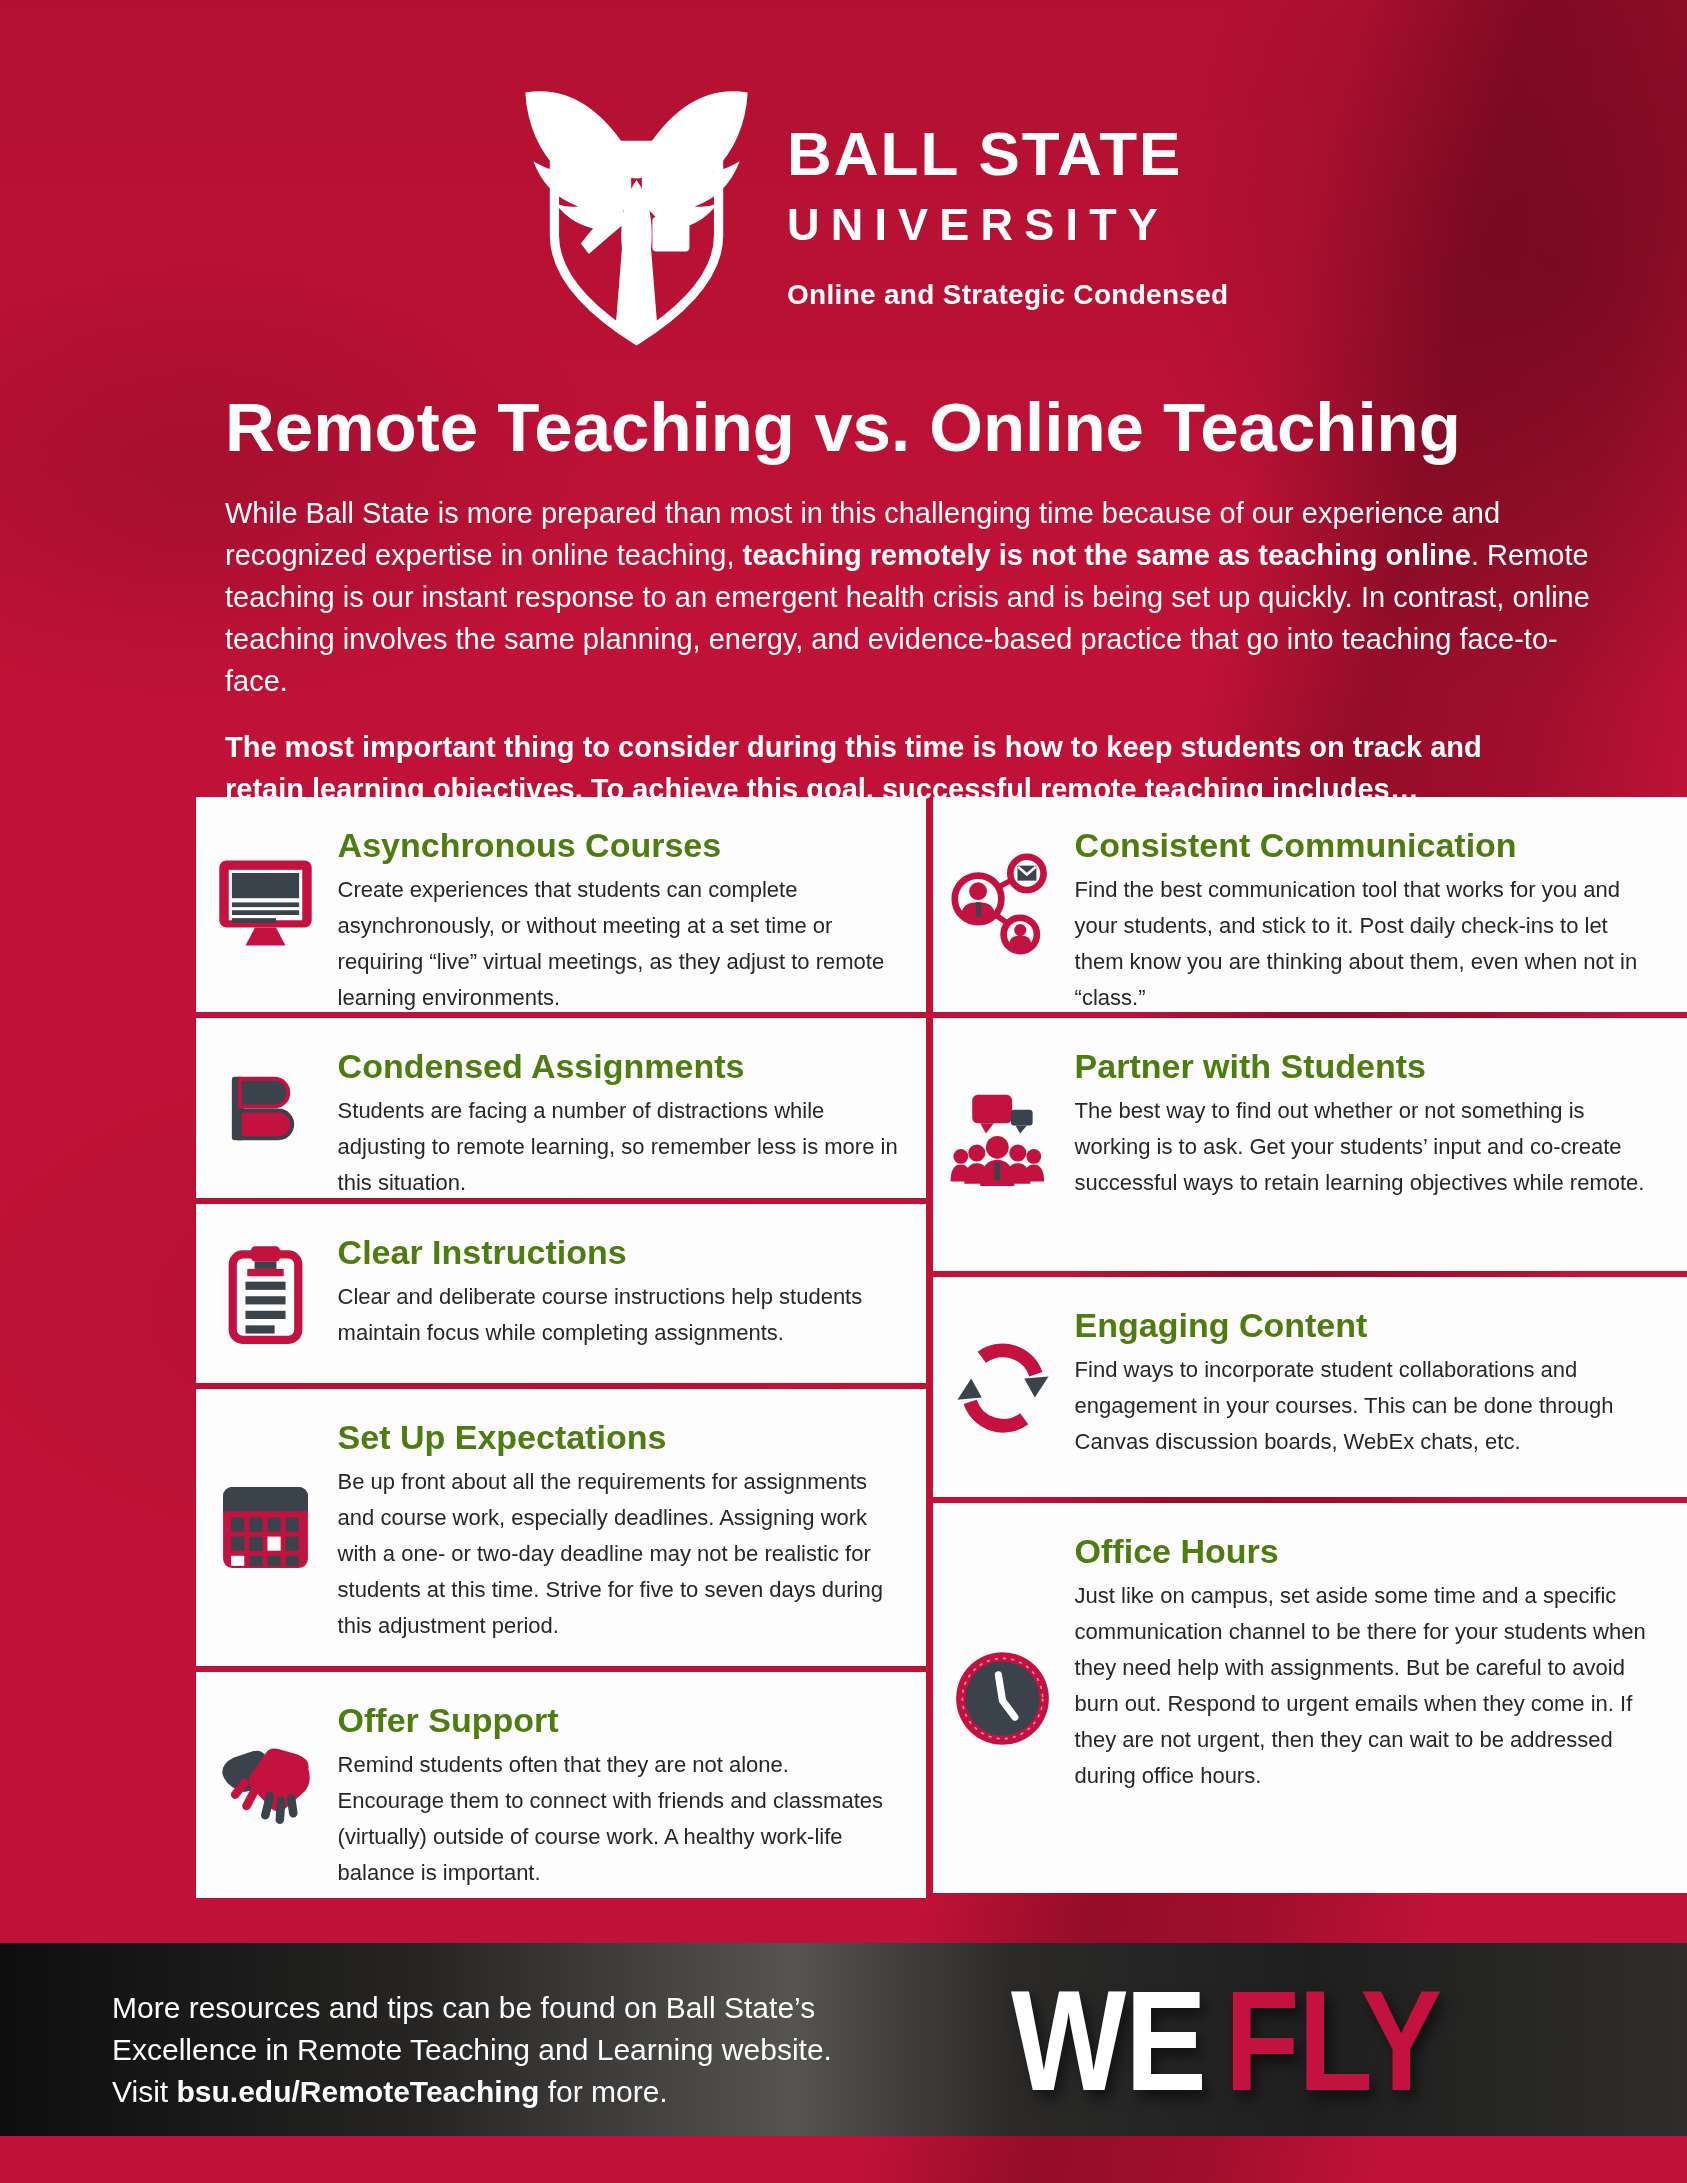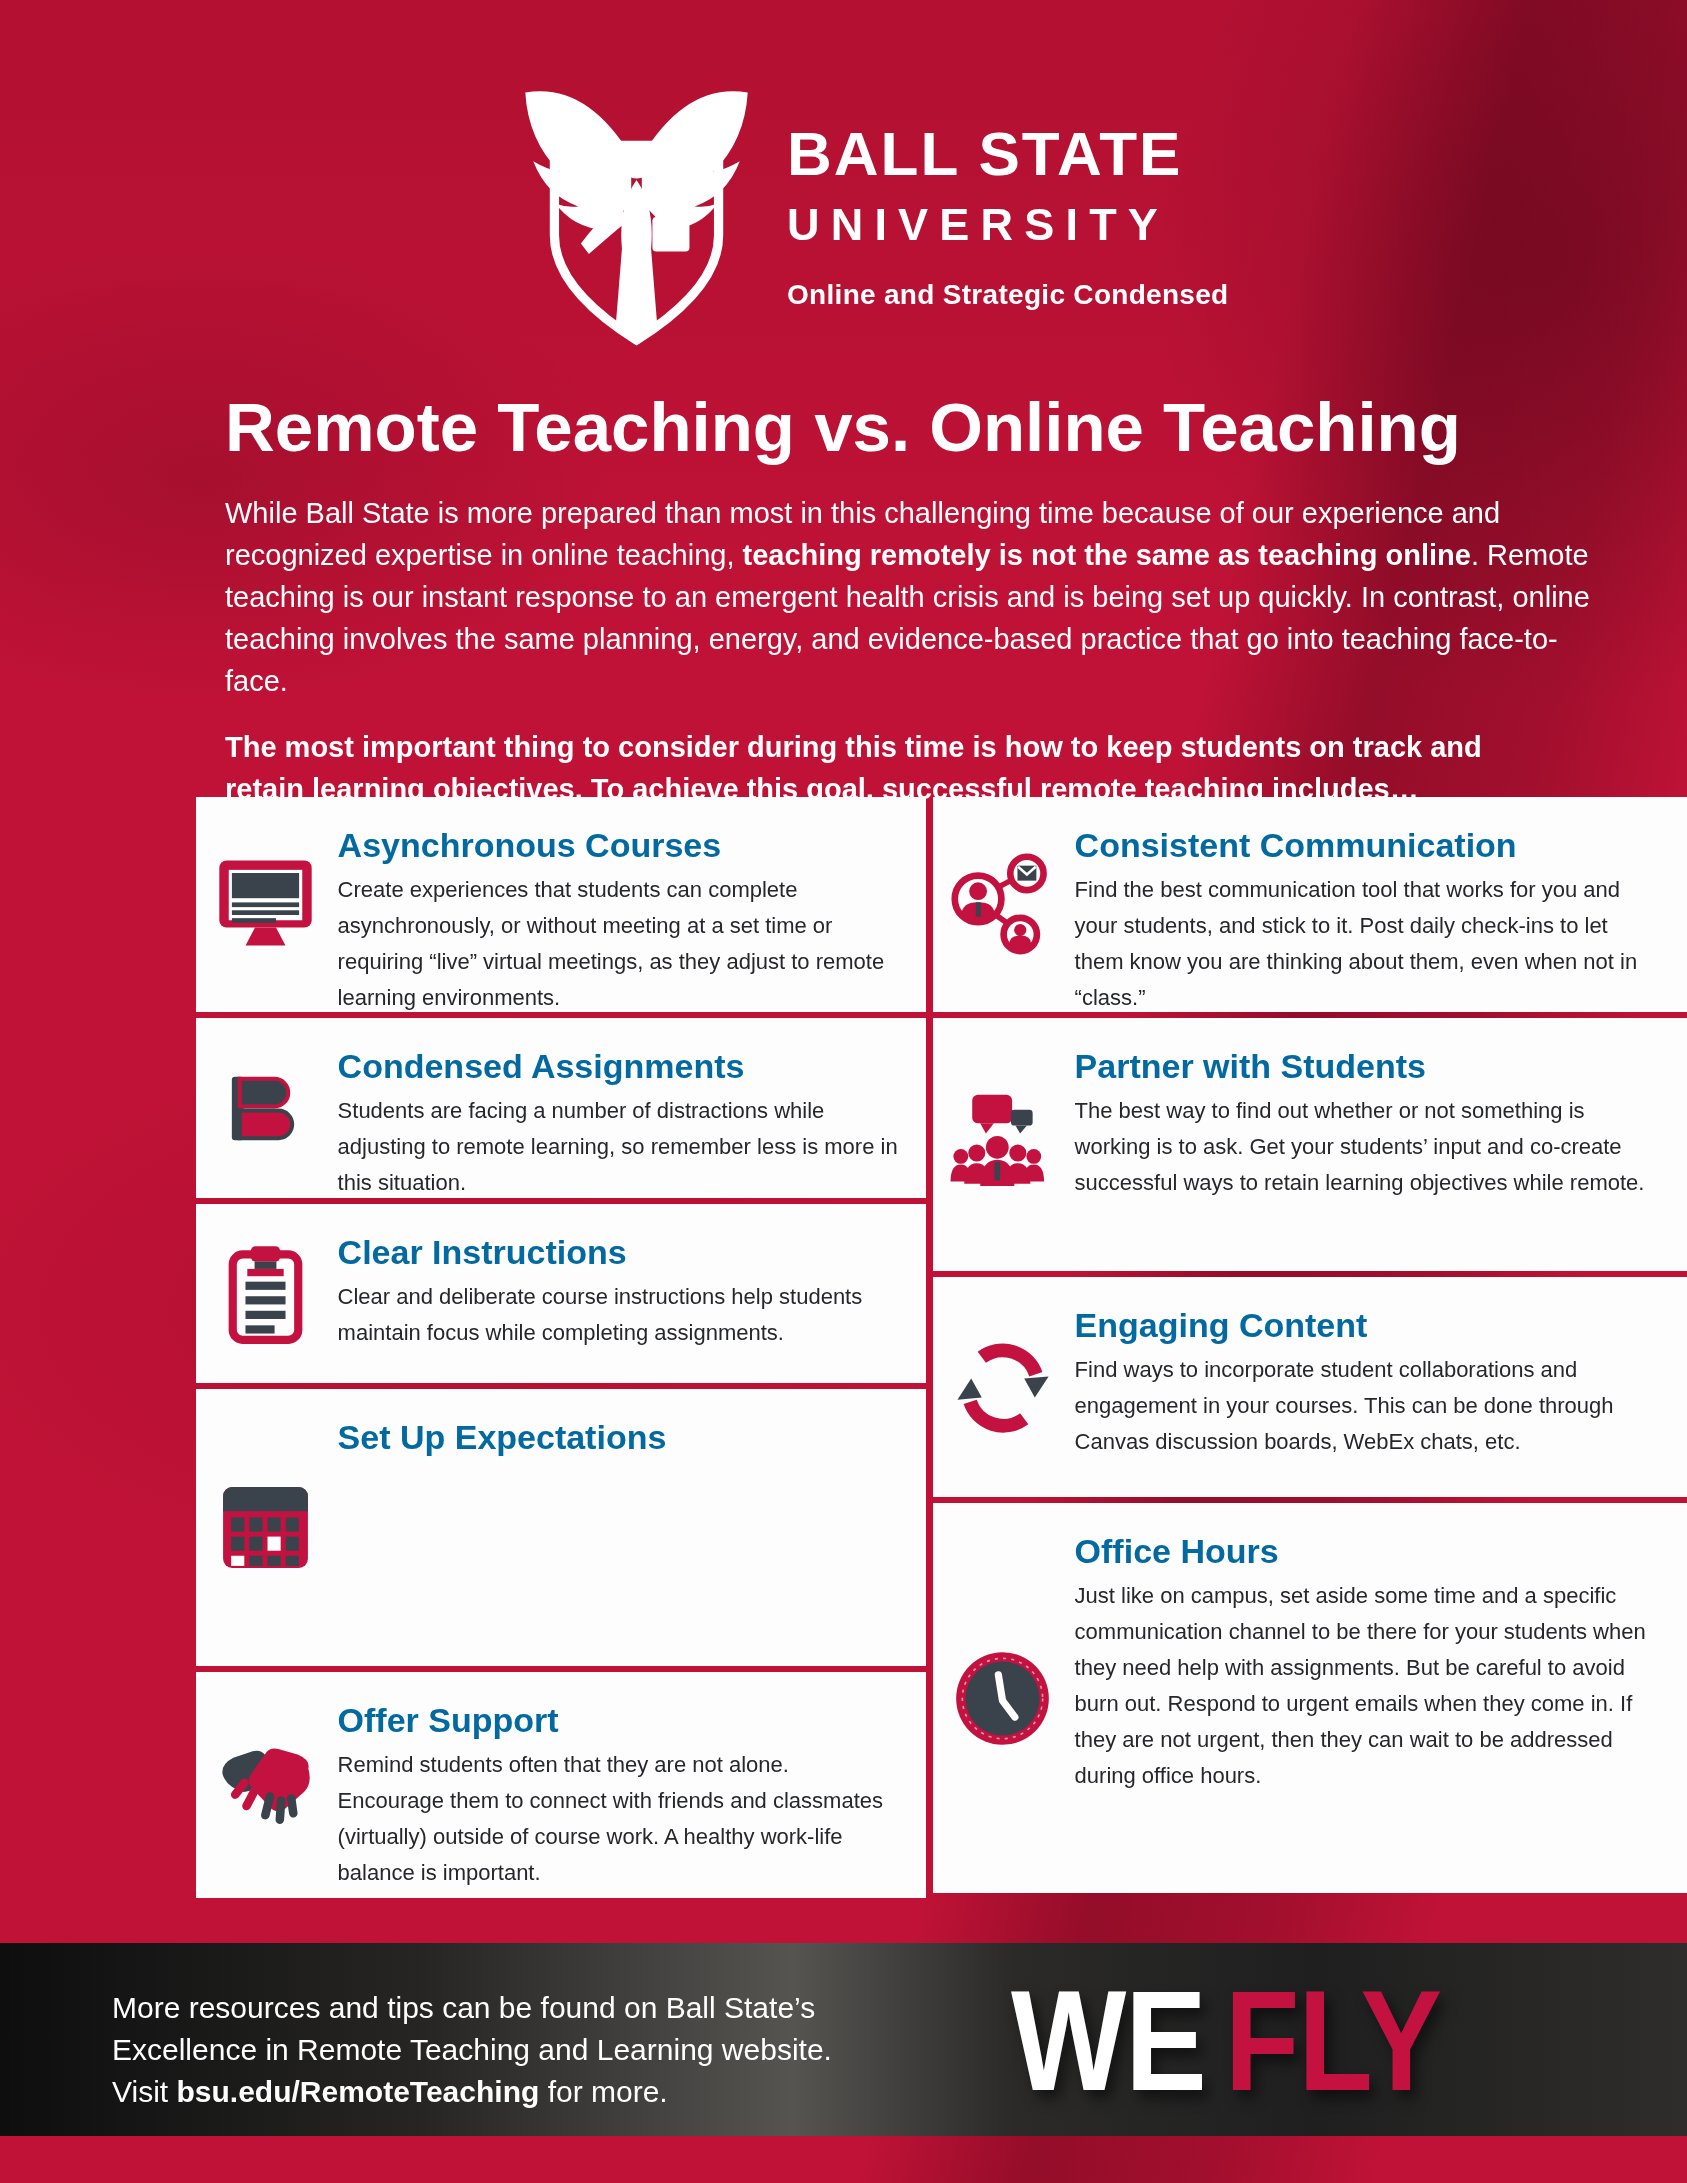--- a/index.html
+++ b/index.html
@@ -35,21 +35,21 @@
   
   .col{position:absolute;display:flex;flex-direction:column;gap:6px;}
   .col-left{left:196px;top:797px;width:730px;}
   .col-right{left:933px;top:797px;width:754px;}
   .card{
     background:#fdfdfd;display:flex;align-items:flex-start;
     overflow:hidden;
   }
   .icon-box{flex:0 0 139px;display:flex;justify-content:center;align-items:center;align-self:center;}
   .card-text{flex:1;padding:30px 28px 13.2px 2.6px;}
-  .card-text h3{margin:0 0 8px 0;font-size:34px;line-height:1.08;color:#0369a1;font-weight:bold;}
+  .card-text h3{margin:0 0 8px 0;font-size:34px;line-height:1.08;color:#4d7c0f;font-weight:bold;}
   .card-text p{margin:0;font-size:22px;line-height:36px;color:#26272b;}
   .footer-band{
     position:absolute;left:0;top:1943px;width:1687px;height:193px;
     background:linear-gradient(90deg,#0e0e0e 0%,#262524 25%,#565451 47%,#2b2a29 60%,#1f1f1f 78%,#2e2d2b 100%);
   }
   .footer-text{
     position:absolute;left:112px;top:44px;color:#fff;
     font-size:30px;line-height:42px;font-weight:normal;
   }
   .footer-text b{font-weight:bold;}
@@ -168,20 +168,21 @@
               <rect x="70" y="78" width="13" height="10"></rect>
           </g>
           <g fill="#ffffff">
             <rect x="52" y="59" width="13" height="14"></rect>
             <rect x="16" y="78" width="13" height="10"></rect>
           </g>
         </svg>
       </div>
       <div class="card-text">
         <h3>Set Up Expectations</h3>
+        <p>Be up front about all the requirements for assignments and course work, especially deadlines. Assigning work with a one- or two-day deadline may not be realistic for students at this time. Strive for five to seven days during this adjustment period.</p>
       </div>
     </section>
 
     <section class="card" style="height:226px">
       <div class="icon-box">
         <svg width="107" height="107" viewBox="0 0 100 100">
           <path d="M10 40 Q8 30 20 24 L38 18 Q46 16 50 22 L62 38 L50 52 L30 56 Q14 52 10 40 Z" fill="#3a424c"></path>
           <path d="M90 34 Q92 26 80 21 L62 16 Q54 14 50 20 L36 40 Q32 46 37 52 L54 70 Q60 77 68 72 L86 56 Q94 48 90 34 Z" fill="#c31240"></path>
           <g fill="#c31240">
             <rect x="22" y="42" width="8" height="22" rx="4" transform="rotate(38 26 53)"></rect>

